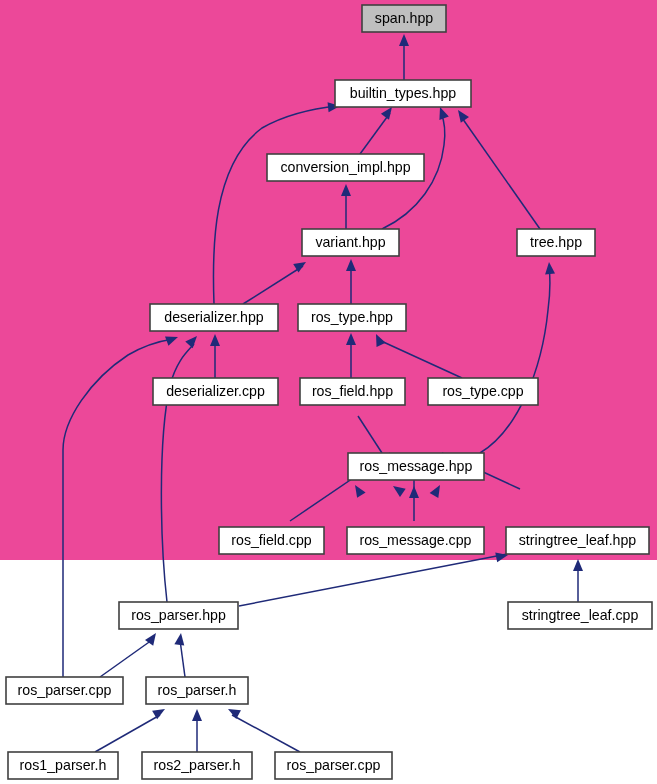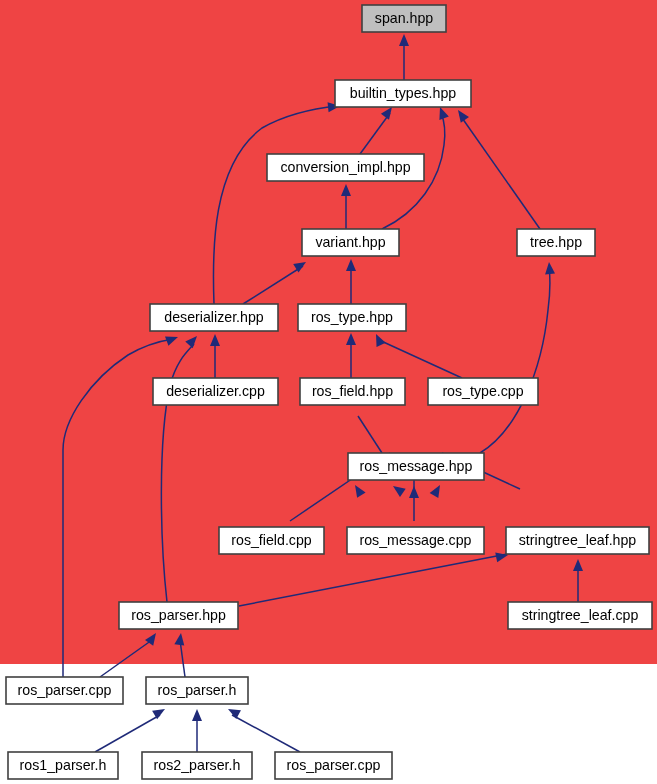--- a/index.html
+++ b/index.html
@@ -9,22 +9,22 @@
   }
   body {
     width: 657px;
     height: 784px;
     font-family: "Liberation Sans", "DejaVu Sans", sans-serif;
     overflow: hidden;
   }
   #graph-root {
     position: relative;
     width: 657px;
-    height: 664px;
-    background: #ef4444;
+    height: 560px;
+    background: #ec4899;
   }
   svg#graph-canvas {
     position: absolute;
     left: 0;
     top: 0;
     width: 657px;
     height: 784px;
     display: block;
   }
   .node-box {

